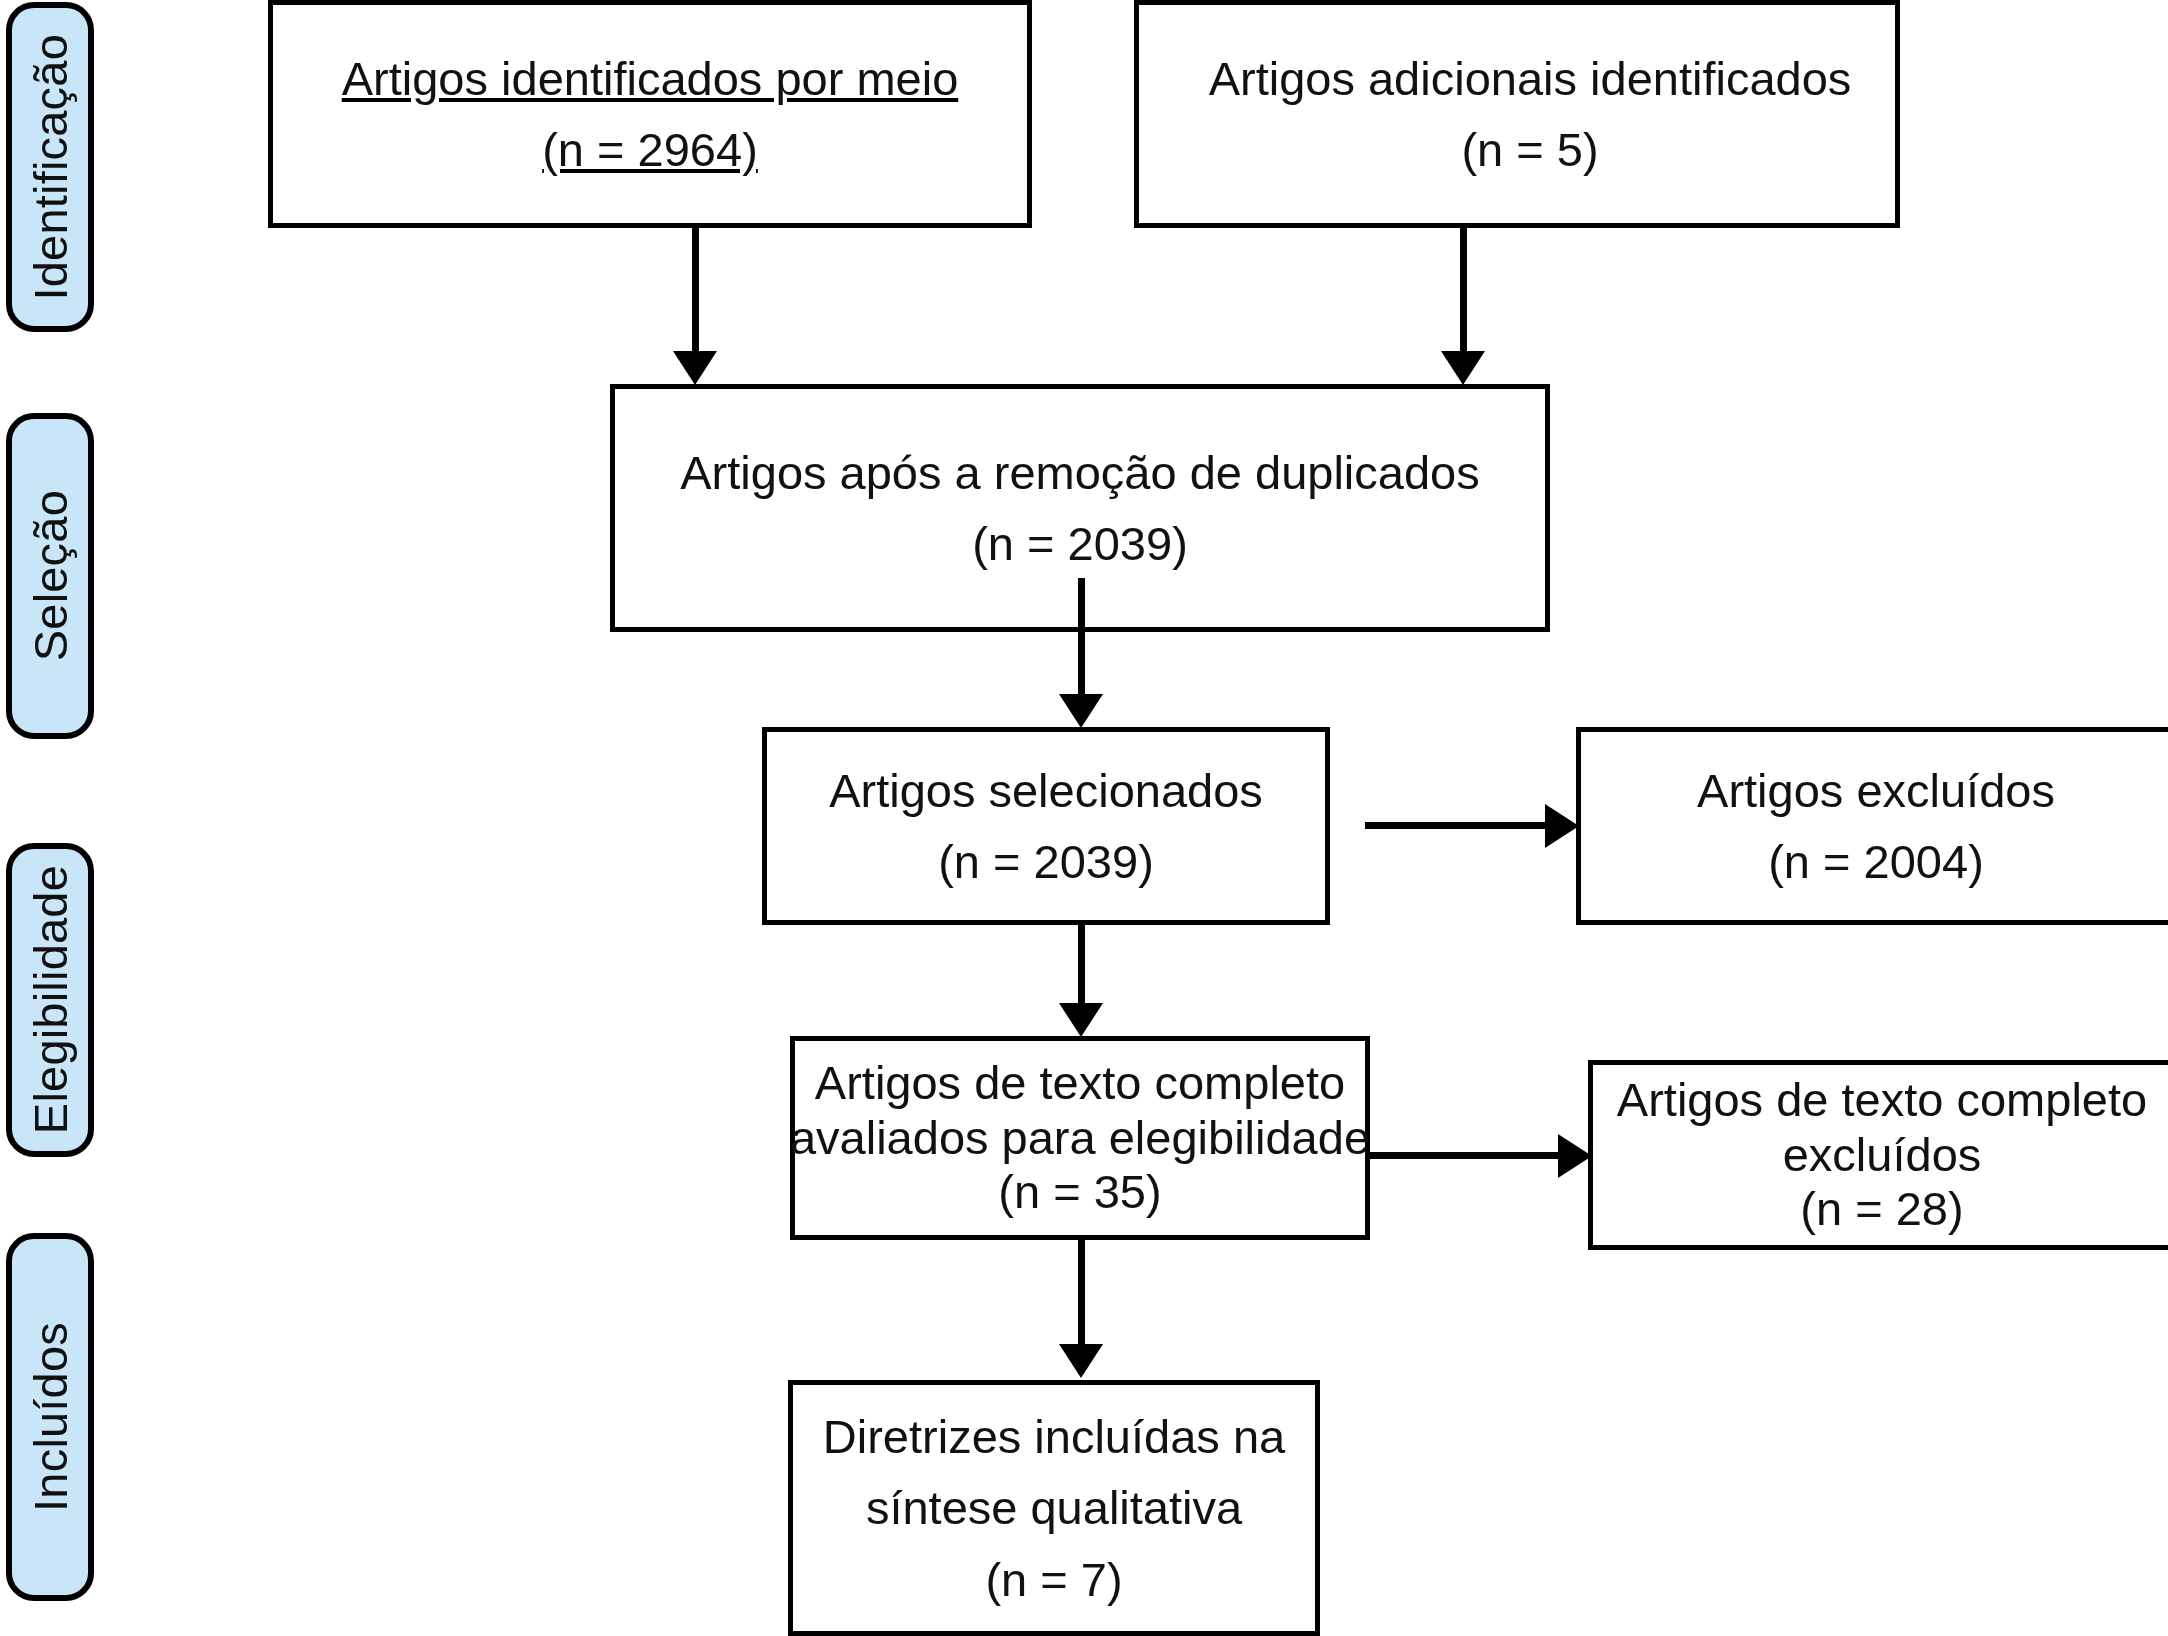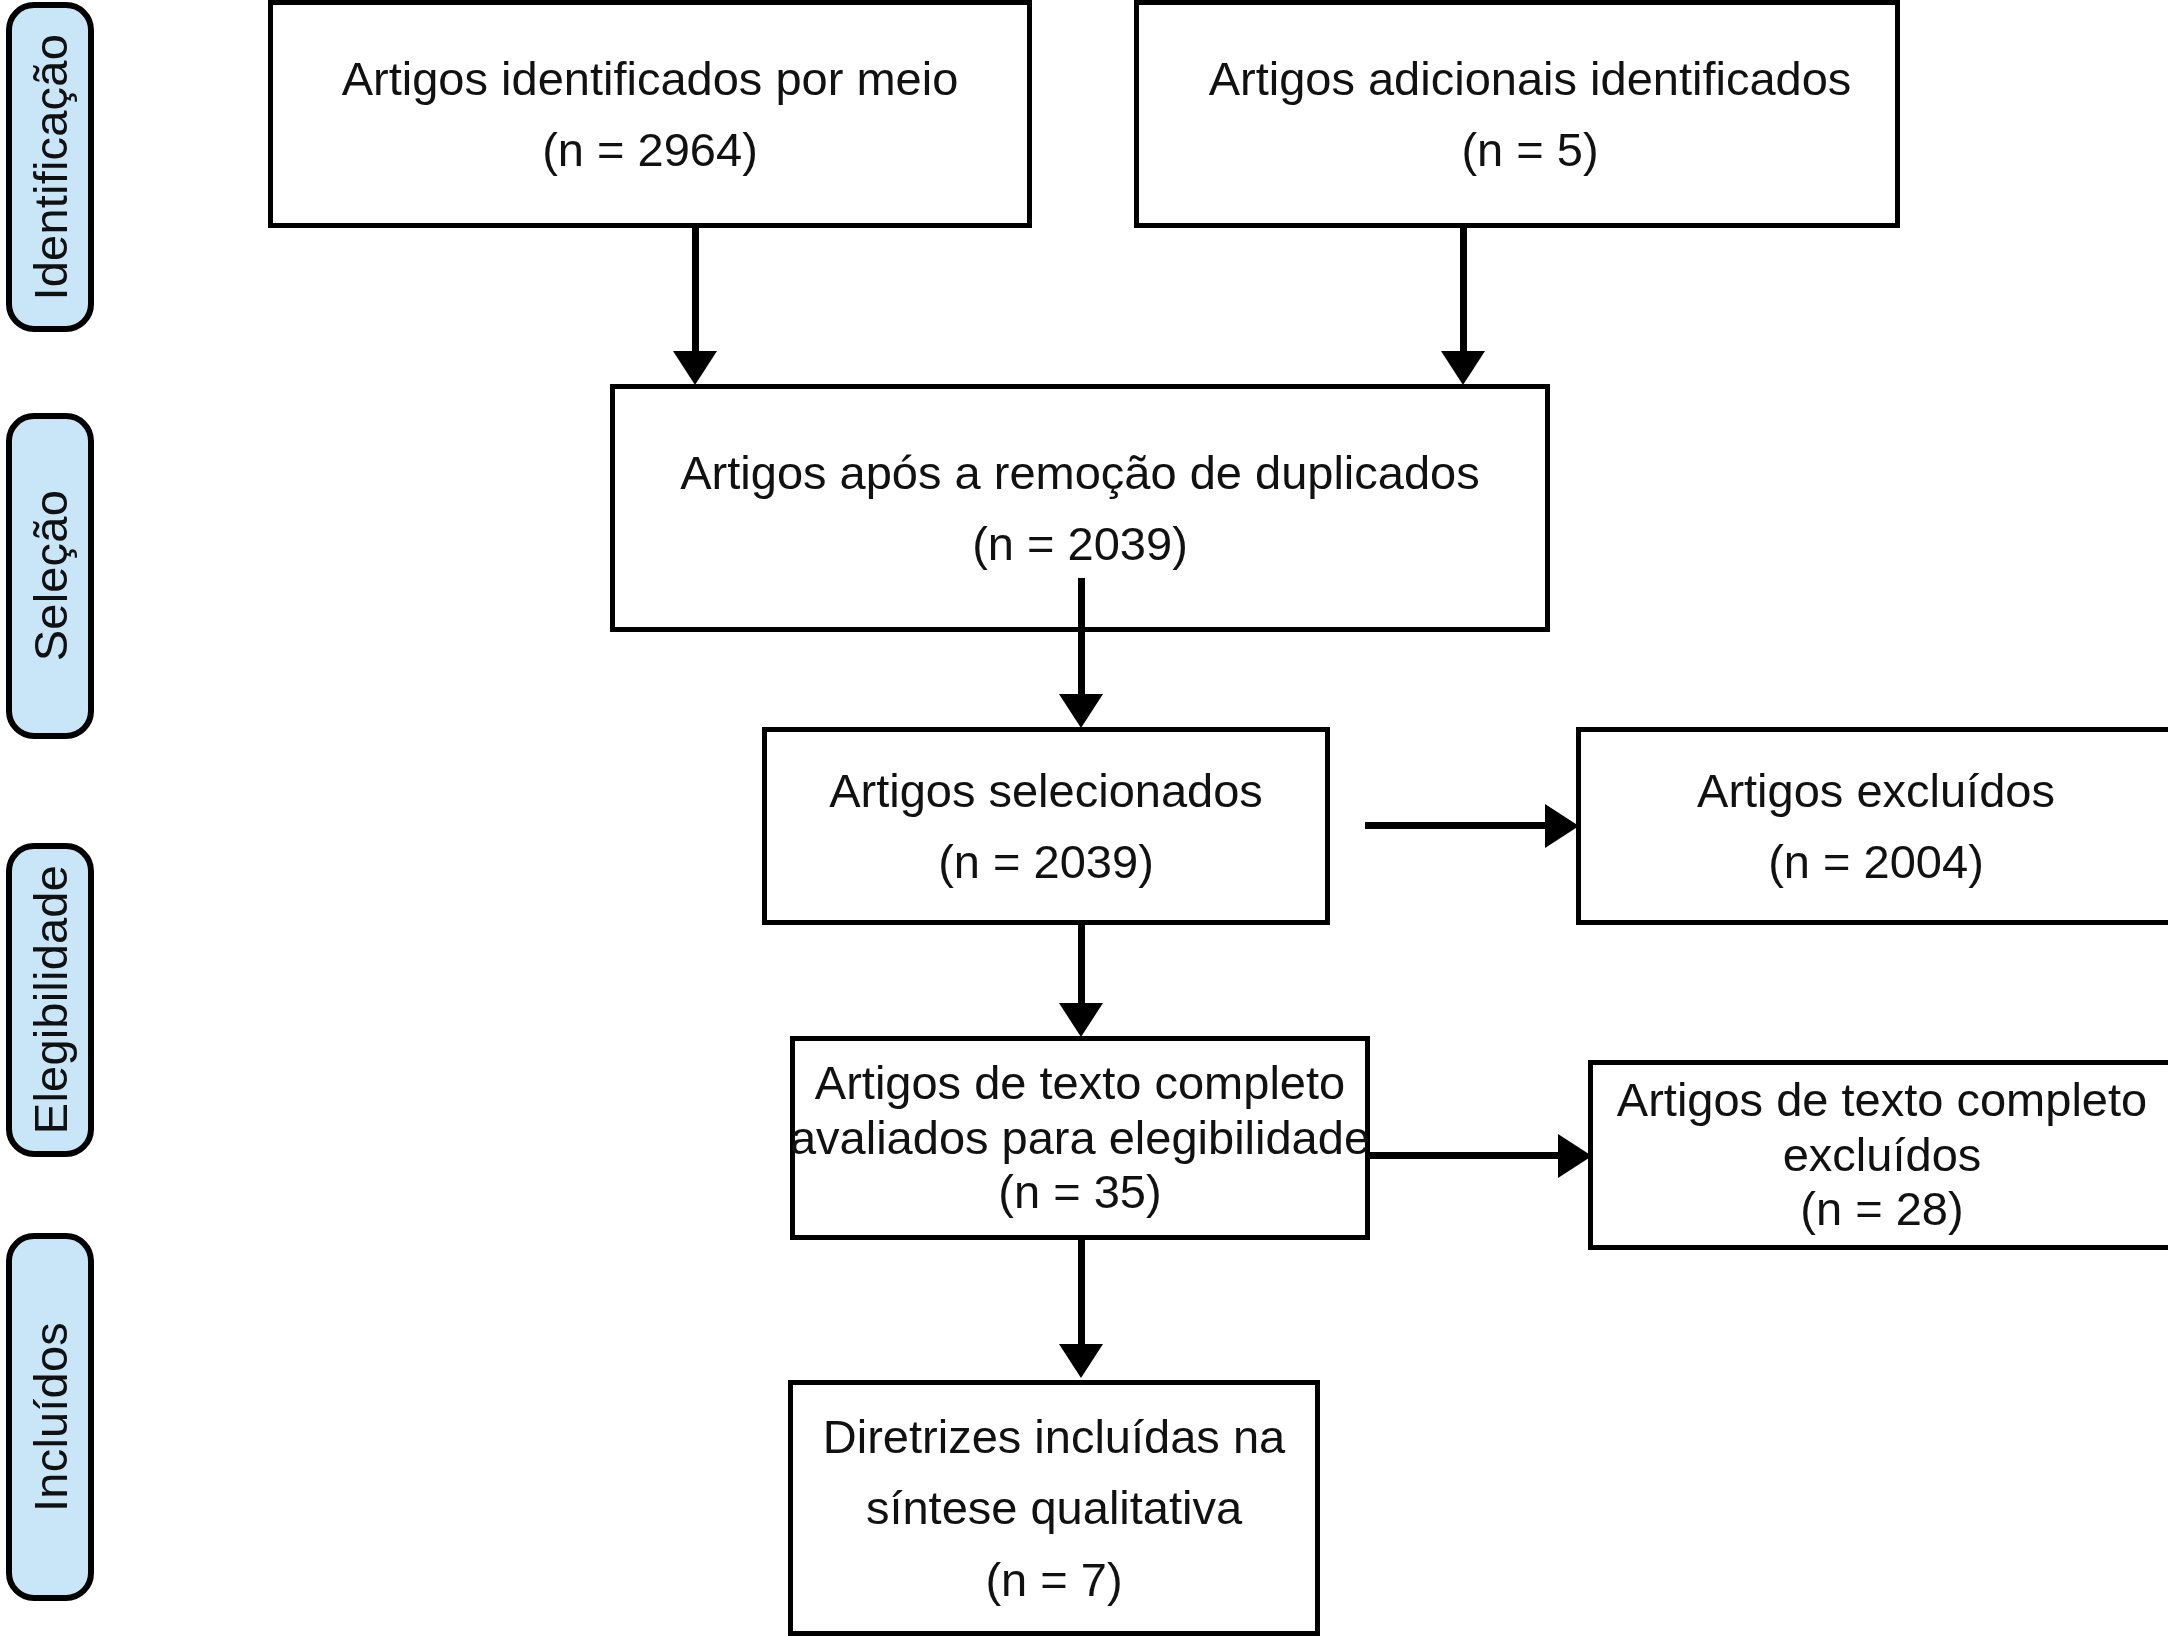--- a/index.html
+++ b/index.html
@@ -104,21 +104,21 @@
   </div>
 
   <div class="stage-label" style="left:6px; top:843px; width:88px; height:314px;">
     <span class="vtext">Elegibilidade</span>
   </div>
 
   <div class="stage-label" style="left:6px; top:1233px; width:88px; height:368px;">
     <span class="vtext">Incluídos</span>
   </div>
 
-  <div class="flow-box" style="left:268px; top:0px; width:764px; height:228px;">
+  <div class="flow-box" style="left:268px; top:0px; width:764px; height:228px;text-decoration:underline;">
     <div class="line">Artigos identificados por meio</div>
     <div class="line">(n = 2964)</div>
   </div>
 
   <div class="flow-box" style="left:1134px; top:0px; width:766px; height:228px;padding-left:36px;">
     <div class="line">Artigos adicionais identificados</div>
     <div class="line">(n = 5)</div>
   </div>
 
   <div class="v-line" style="left:692px; top:228px; width:7px; height:125px;"></div>

